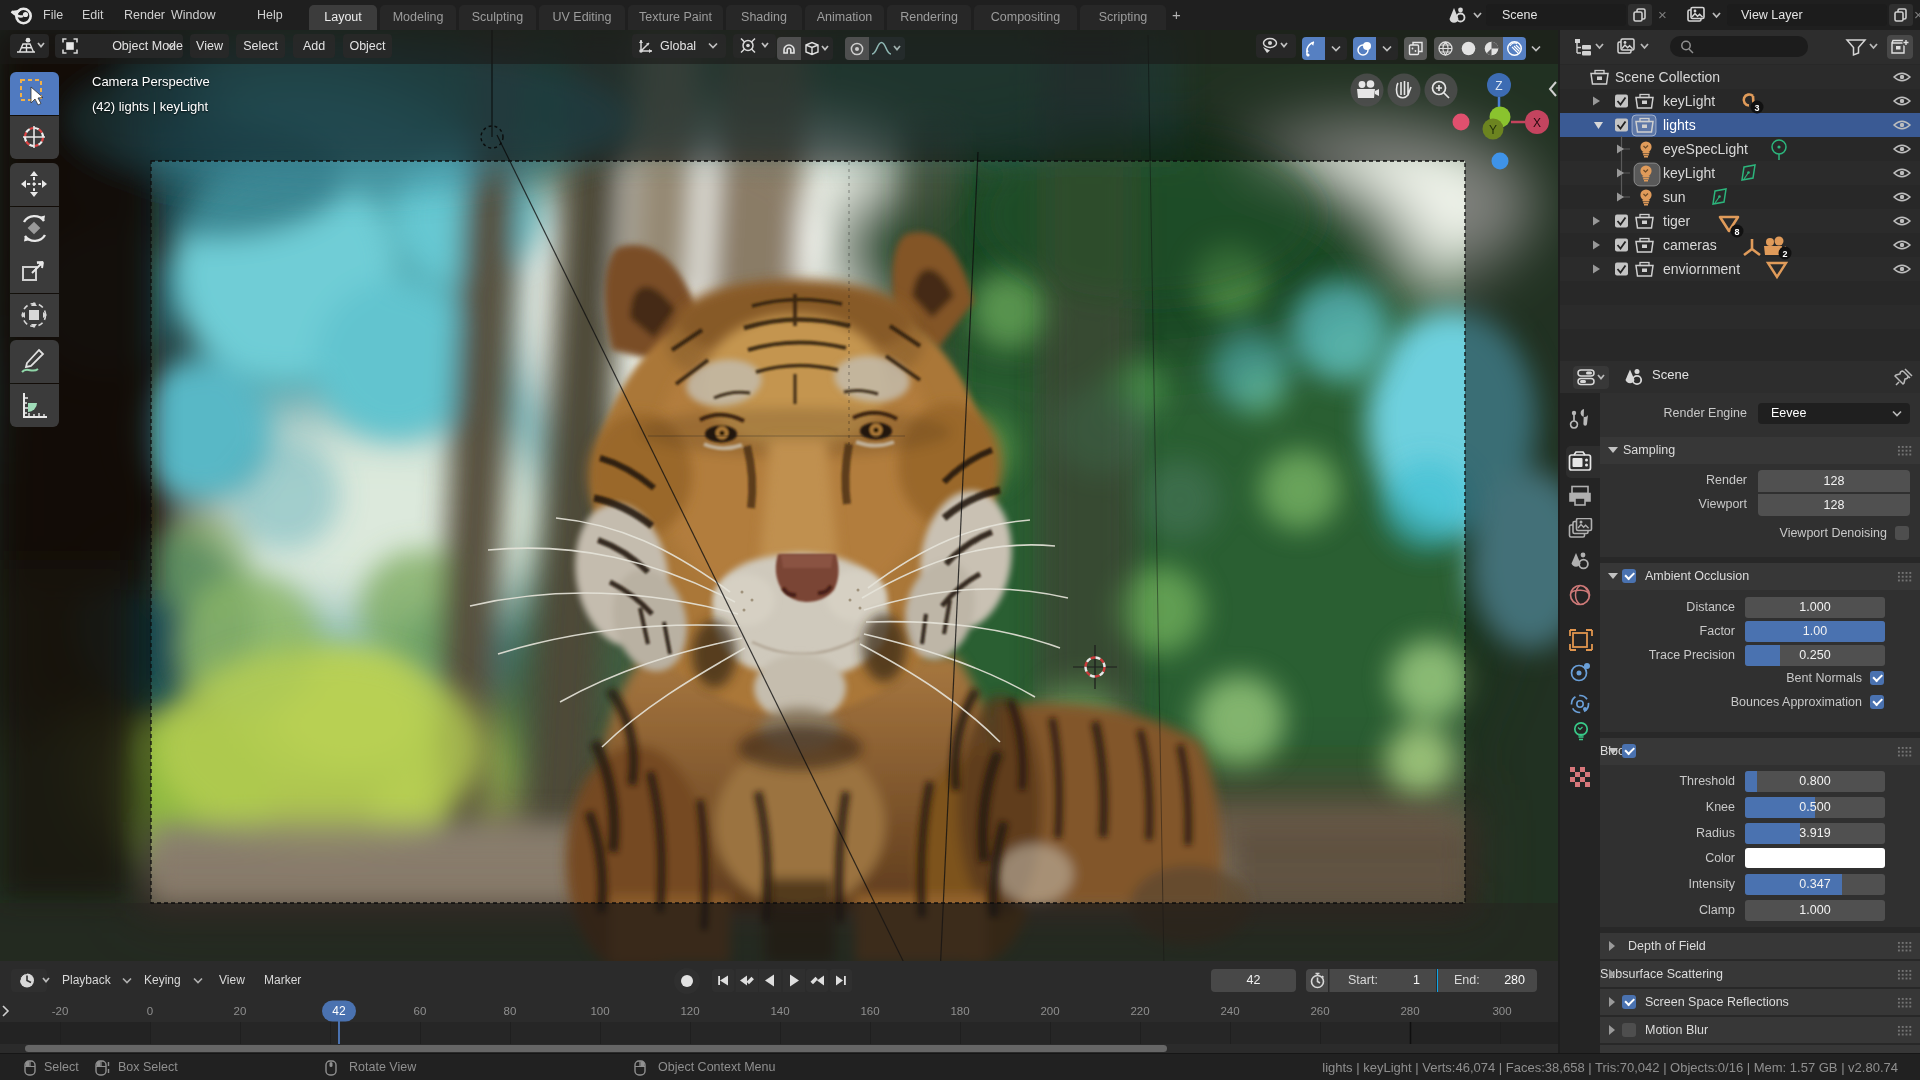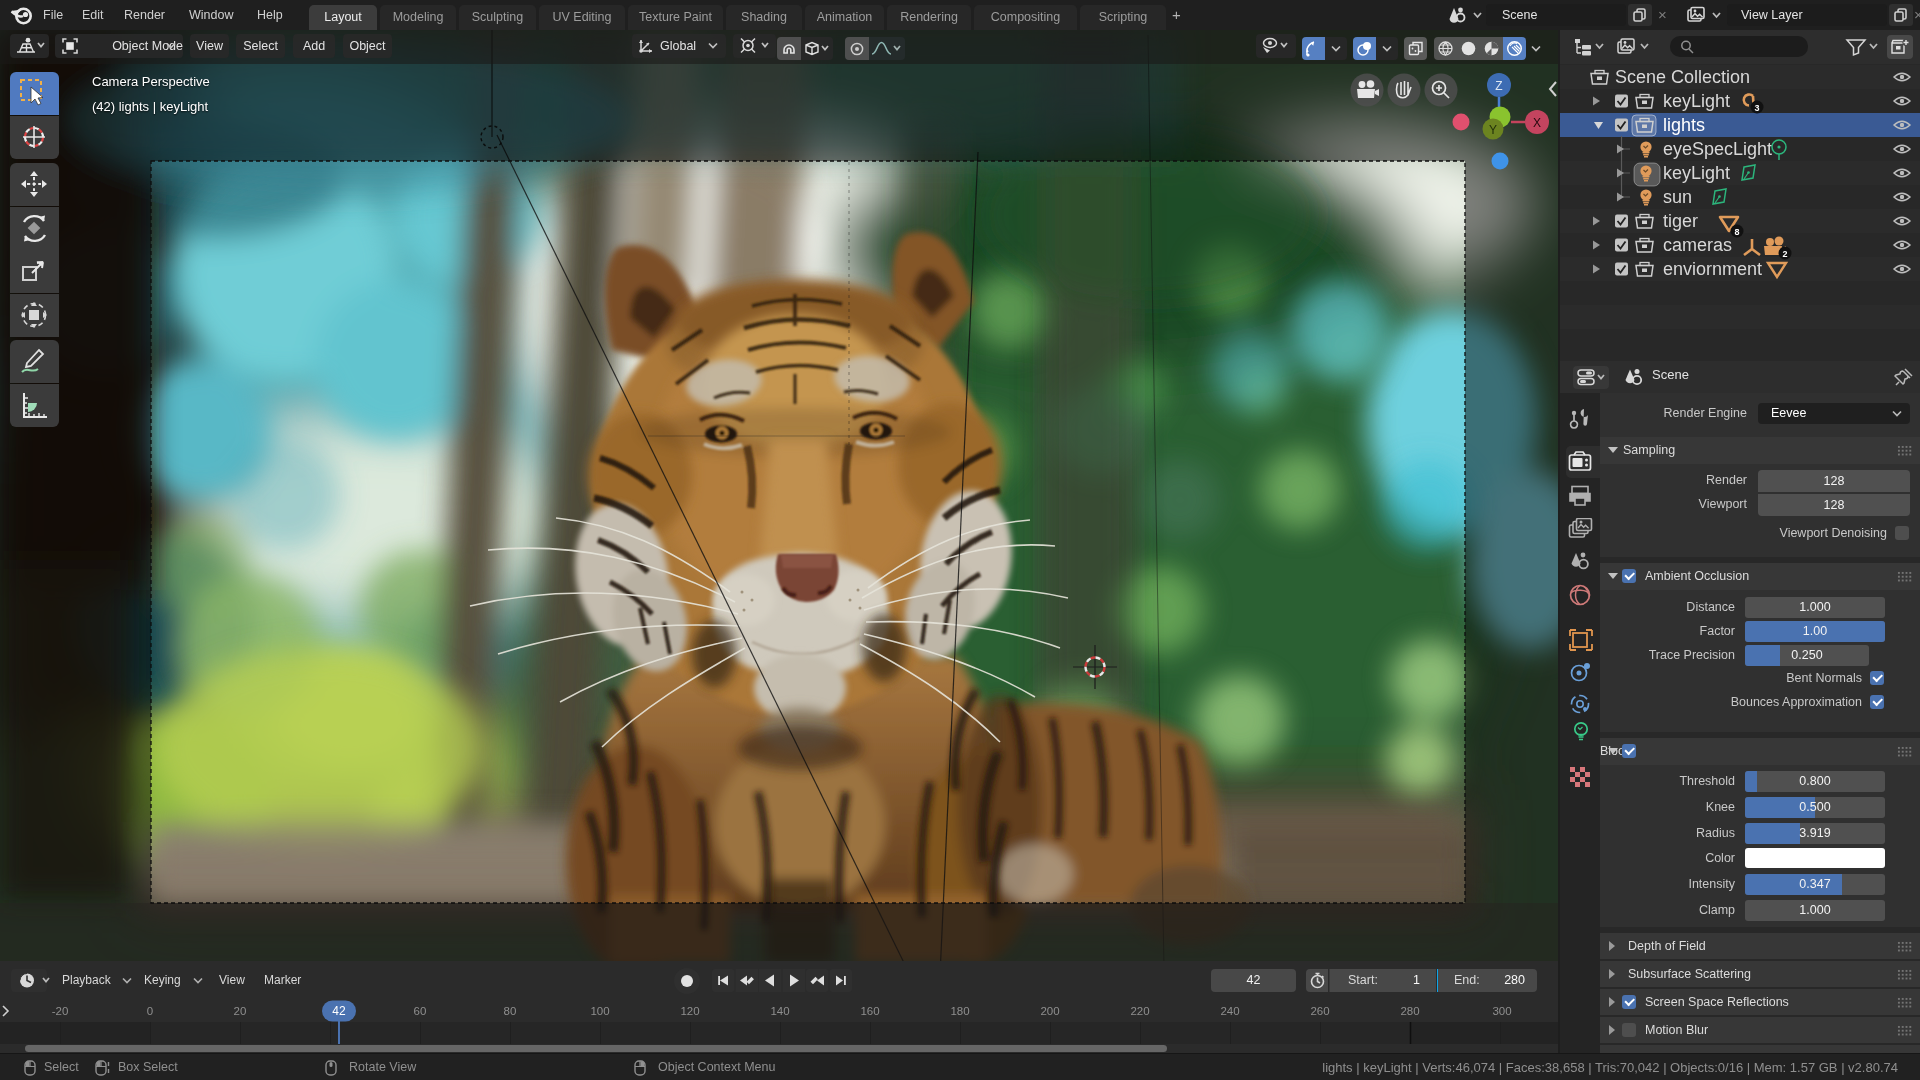--- a/index.html
+++ b/index.html
@@ -22,21 +22,21 @@
 
 .tbtn { position:absolute; left:10px; width:49px; height:43px; background:#3b3b3b; z-index:21; }
 .tbtn.blue { background:#507ac0; }
 
 #outliner { position:absolute; top:30px; left:1560px; width:360px; height:331px; background:#282828; z-index:25; }
 #props { position:absolute; top:361px; left:1560px; width:360px; height:692px; background:#303030; z-index:25; }
 
 #timeline { position:absolute; top:961px; left:0; width:1558px; height:92px; background:#2b2b2b; z-index:25; }
 svg { display:block; }
 .icon { position:absolute; }
-.otxt { position:absolute; font-size:18px; color:#d8d8d8; line-height:24px; }
+.otxt { position:absolute; font-size:14px; color:#d8d8d8; line-height:24px; }
 .plabel { position:absolute; font-size:12.5px; color:#c8c8c8; height:21px; line-height:21px; text-align:right; }
 .pfield { position:absolute; height:21px; background:#505050; border-radius:3px; color:#f2f2f2;
   text-align:center; line-height:21px; font-size:12.5px; overflow:hidden; }
 .pfill { position:absolute; left:0; top:0; bottom:0; background:#4a72b0; }
 .pval { position:relative; z-index:2; }
 .phead { position:absolute; left:40px; width:320px; height:27px; background:#373737; color:#dcdcdc;
   line-height:27px; font-size:12.5px; }
 .ptri-d { position:absolute; width:0; height:0; border-left:5px solid transparent; border-right:5px solid transparent; border-top:6.5px solid #c2c2c2; }
 .ptri-r { position:absolute; width:0; height:0; border-top:5px solid transparent; border-bottom:5px solid transparent; border-left:6.5px solid #9a9a9a; }
 .pcheck { position:absolute; width:14px; height:14px; border-radius:3px; background:#4e4e4e; }
@@ -359,21 +359,21 @@
   <div id="topbar">
     <svg class="icon" style="left:9px;top:4px" width="26" height="22" viewBox="0 0 26 22">
       <circle cx="14.5" cy="12" r="7.2" fill="none" stroke="#e8e8e8" stroke-width="2.6"></circle>
       <circle cx="16.5" cy="10.5" r="2.6" fill="#e8e8e8"></circle>
       <path d="M2,7 L13,5.5 L8,10 Z" fill="#e8e8e8"></path>
       <path d="M2.5,7.5 Q10,14 14,12" stroke="#e8e8e8" stroke-width="2.4" fill="none"></path>
     </svg>
     <div class="menu" style="left:43px">File</div>
     <div class="menu" style="left:82px">Edit</div>
     <div class="menu" style="left:124px">Render</div>
-    <div class="menu" style="left:189px">Window</div>
+    <div class="menu" style="left:171px">Window</div>
     <div class="menu" style="left:257px">Help</div>
     <div class="tab active" style="left:309px;width:68px">Layout</div>
     <div class="tab" style="left:380px;width:76px">Modeling</div>
     <div class="tab" style="left:459px;width:77px">Sculpting</div>
     <div class="tab" style="left:539px;width:86px">UV Editing</div>
     <div class="tab" style="left:628px;width:95px">Texture Paint</div>
     <div class="tab" style="left:726px;width:76px">Shading</div>
     <div class="tab" style="left:805px;width:79px">Animation</div>
     <div class="tab" style="left:887px;width:84px">Rendering</div>
     <div class="tab" style="left:974px;width:103px">Compositing</div>
@@ -856,40 +856,40 @@
       <div class="plabel" style="left:87px;top:133px;width:100px">Viewport</div>
       <div class="pfield" style="left:198px;top:133px;width:152px;height:22px;line-height:22px;border-radius:0 0 4px 4px"><span class="pval">128</span></div>
       <div class="plabel" style="left:187px;top:162px;width:140px">Viewport Denoising</div>
       <div class="pcheck" style="left:335px;top:165px"></div>
       <div class="phead" style="top:202px"><div class="ptri-d" style="left:8px;top:10px"></div><div class="pcheck on" style="left:22px;top:6px"></div><span style="margin-left:45px">Ambient Occlusion</span><div class="pdots" style="top:8px"></div></div>
       <div class="plabel" style="left:75px;top:236px;width:100px">Distance</div>
       <div class="pfield" style="left:185px;top:236px;width:140px"><span class="pval">1.000</span></div>
       <div class="plabel" style="left:75px;top:260px;width:100px">Factor</div>
       <div class="pfield" style="left:185px;top:260px;width:140px"><div class="pfill" style="width:140px"></div><span class="pval">1.00</span></div>
       <div class="plabel" style="left:75px;top:284px;width:100px">Trace Precision</div>
-      <div class="pfield" style="left:185px;top:284px;width:124px"><div class="pfill" style="width:35px"></div><span class="pval">0.250</span></div>
+      <div class="pfield" style="left:185px;top:284px;width:140px"><div class="pfill" style="width:35px"></div><span class="pval">0.250</span></div>
       <div class="plabel" style="left:162px;top:307px;width:140px">Bent Normals</div>
       <div class="pcheck on" style="left:310px;top:310px"></div>
       <div class="plabel" style="left:162px;top:331px;width:140px">Bounces Approximation</div>
       <div class="pcheck on" style="left:310px;top:334px"></div>
       <div class="phead" style="top:377px"><div class="ptri-d" style="left:8px;top:10px"></div><div class="pcheck on" style="left:22px;top:6px"></div><span style="">Bloom</span><div class="pdots" style="top:8px"></div></div>
       <div class="plabel" style="left:75px;top:410px;width:100px">Threshold</div>
       <div class="pfield" style="left:185px;top:410px;width:140px"><div class="pfill" style="width:12px"></div><span class="pval">0.800</span></div>
       <div class="plabel" style="left:75px;top:436px;width:100px">Knee</div>
       <div class="pfield" style="left:185px;top:436px;width:140px"><div class="pfill" style="width:70px"></div><span class="pval">0.500</span></div>
       <div class="plabel" style="left:75px;top:462px;width:100px">Radius</div>
       <div class="pfield" style="left:185px;top:462px;width:140px"><div class="pfill" style="width:55px"></div><span class="pval">3.919</span></div>
       <div class="plabel" style="left:75px;top:487px;width:100px">Color</div>
       <div class="abs" style="left:185px;top:487px;width:140px;height:20px;background:#ffffff;border-radius:3px"></div>
       <div class="plabel" style="left:75px;top:513px;width:100px">Intensity</div>
       <div class="pfield" style="left:185px;top:513px;width:140px"><div class="pfill" style="width:97px"></div><span class="pval">0.347</span></div>
       <div class="plabel" style="left:75px;top:539px;width:100px">Clamp</div>
       <div class="pfield" style="left:185px;top:539px;width:140px"><span class="pval">1.000</span></div>
       <div class="phead" style="top:572px"><div class="ptri-r" style="left:9px;top:8px"></div><span style="margin-left:28px">Depth of Field</span><div class="pdots" style="top:8px"></div></div>
-      <div class="phead" style="top:600px"><div class="ptri-r" style="left:9px;top:8px"></div><span style="margin-left:28px">Subsurface Scattering</span><div class="pdots" style="top:8px"></div></div>
+      <div class="phead" style="top:600px"><div class="ptri-r" style="left:9px;top:8px"></div><span style="">Subsurface Scattering</span><div class="pdots" style="top:8px"></div></div>
       <div class="phead" style="top:628px"><div class="ptri-r" style="left:9px;top:8px"></div><div class="pcheck on" style="left:22px;top:6px"></div><span style="margin-left:45px">Screen Space Reflections</span><div class="pdots" style="top:8px"></div></div>
       <div class="phead" style="top:656px"><div class="ptri-r" style="left:9px;top:8px"></div><div class="pcheck" style="left:22px;top:6px"></div><span style="margin-left:45px">Motion Blur</span><div class="pdots" style="top:8px"></div></div>
       <div class="phead" style="top:684px;height:8px"></div>
       <div class="abs" style="left:40px;top:196px;width:320px;height:6px;background:#282828"></div>
       <div class="abs" style="left:40px;top:371px;width:320px;height:6px;background:#282828"></div>
       <div class="abs" style="left:40px;top:566px;width:320px;height:6px;background:#282828"></div>
       <div class="abs" style="left:40px;top:598px;width:320px;height:2px;background:#282828"></div>
       <div class="abs" style="left:40px;top:626px;width:320px;height:2px;background:#282828"></div>
       <div class="abs" style="left:40px;top:654px;width:320px;height:2px;background:#282828"></div>
       <div class="abs" style="left:40px;top:682px;width:320px;height:2px;background:#282828"></div>

